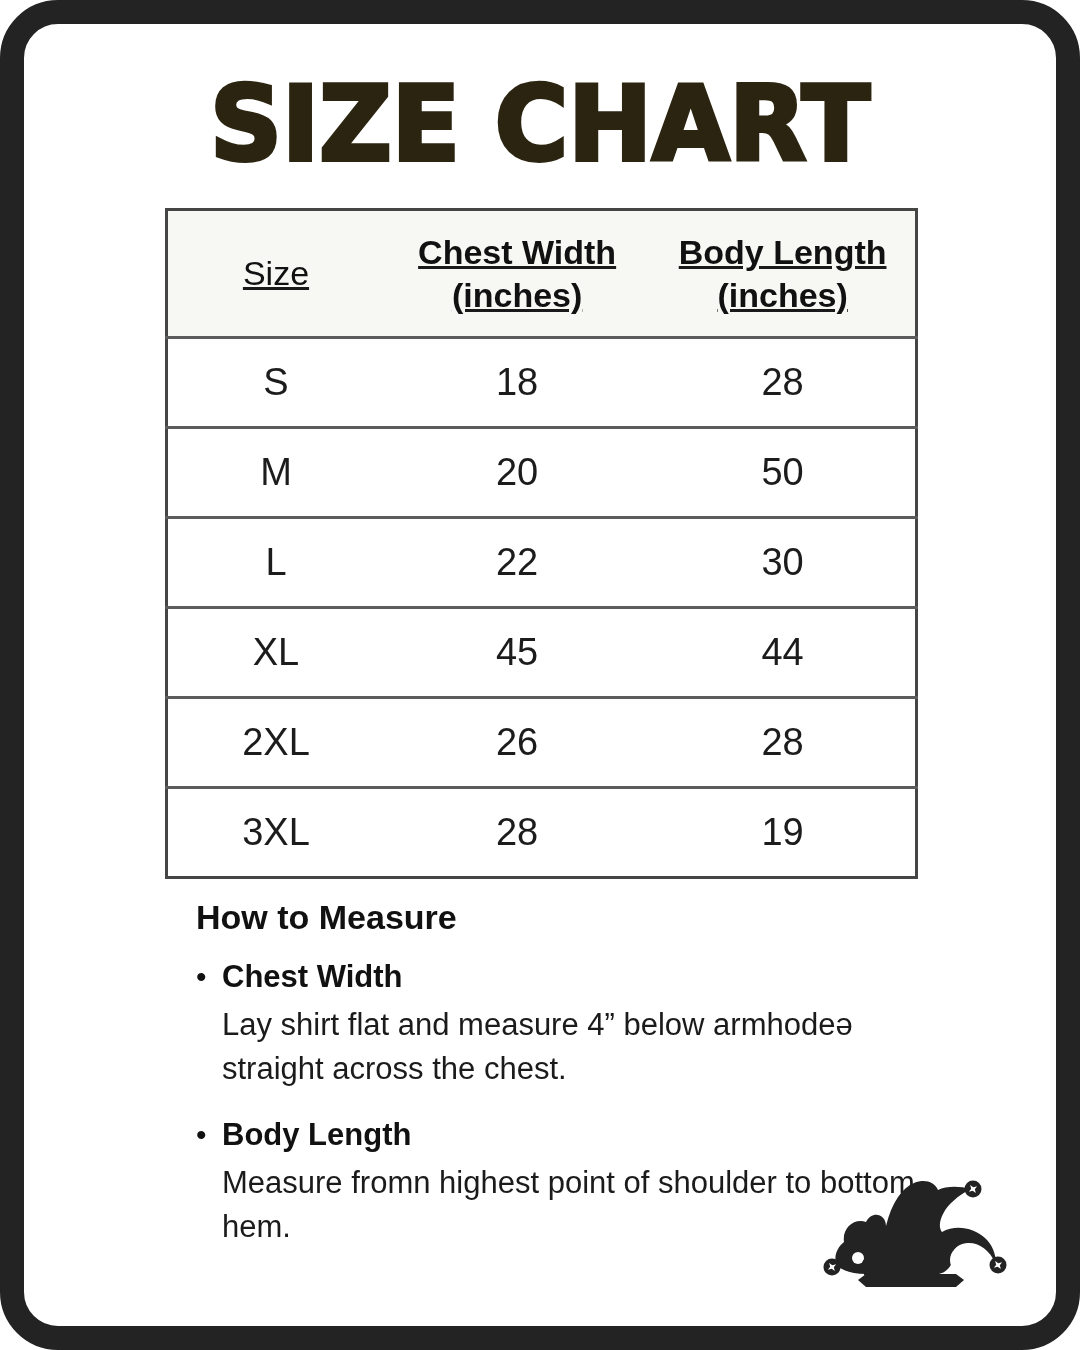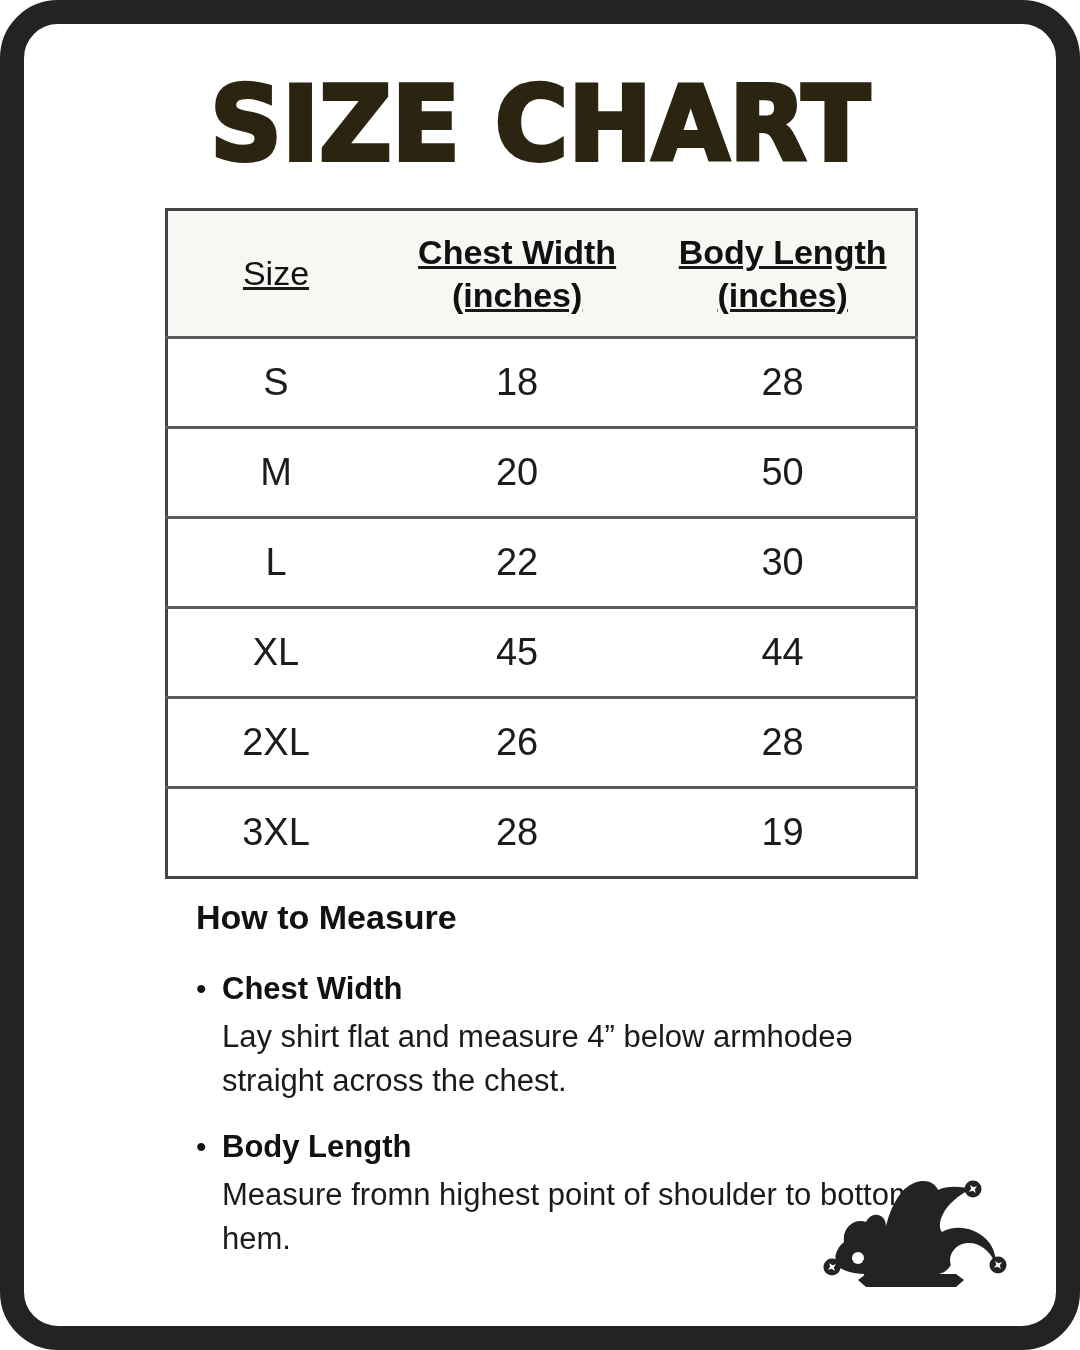--- a/index.html
+++ b/index.html
@@ -57,21 +57,21 @@
   .measure {
     position: absolute;
     left: 196px;
     top: 898px;
     width: 750px;
   }
   .measure-heading {
     font-size: 34px;
     font-weight: bold;
     color: #111;
-    margin-bottom: 34px;
+    margin-bottom: 22px;
   }
   .measure-list { list-style: none; }
   .measure-item { position: relative; padding-left: 26px; margin-bottom: 26px; }
   .measure-item .bullet {
     position: absolute;
     left: 0;
     top: 1px;
     font-size: 30px;
     color: #111;
   }

